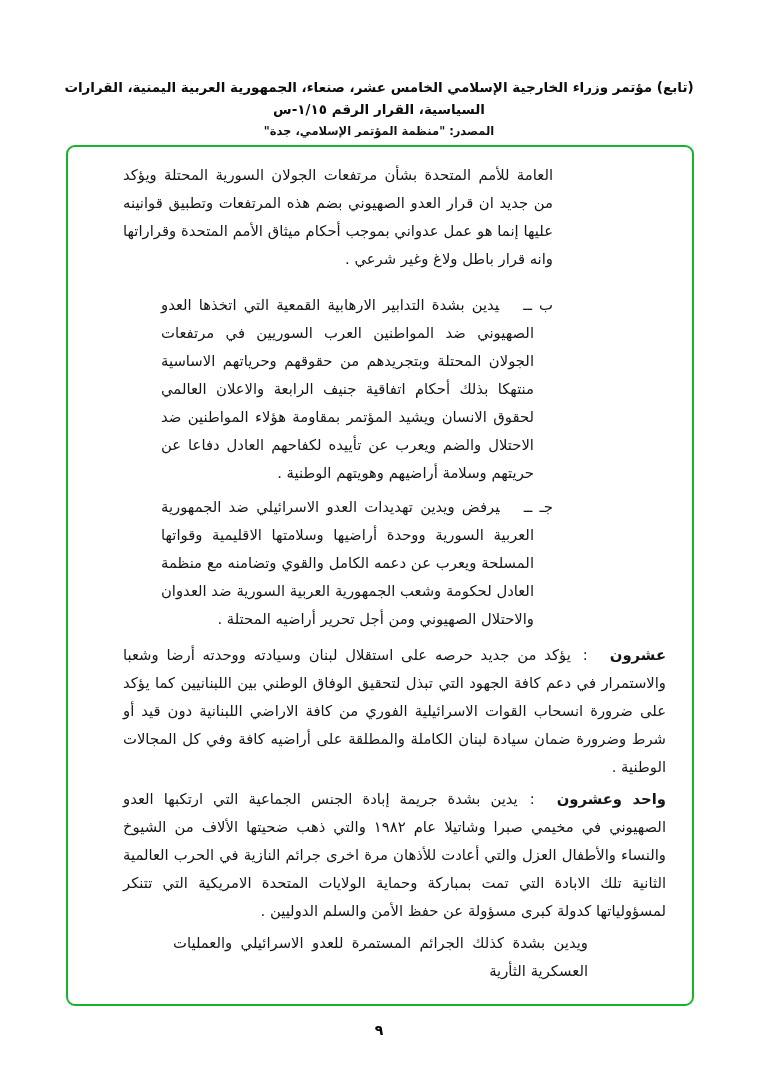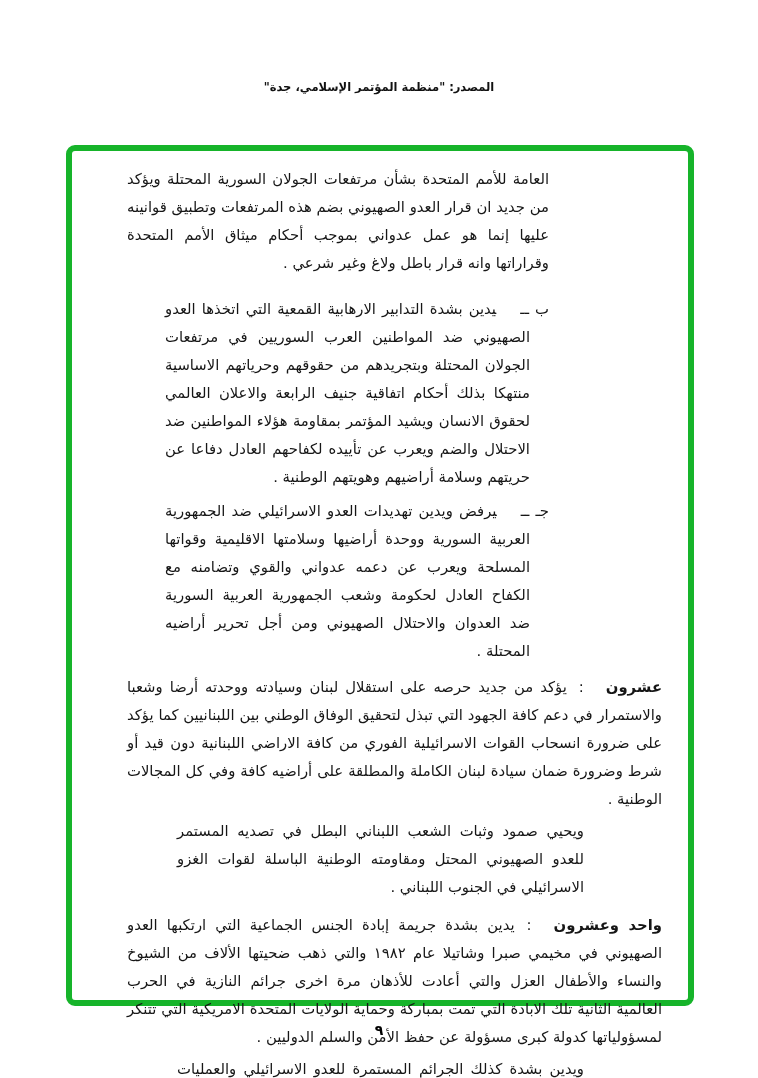--- a/index.html
+++ b/index.html
@@ -14,21 +14,21 @@
   .hdr-line1{
     font-size:13.5px;font-weight:bold;color:#0d0d0d;letter-spacing:0;
     line-height:22px;padding:0 30px;
   }
   .hdr-line2{
     font-size:11.5px;font-weight:bold;color:#111;line-height:20px;margin-top:1px;
   }
   
   .frame{
     position:absolute;left:66px;top:145px;width:628px;height:861px;
-    border:6px solid #701a75;border-radius:9px;box-sizing:border-box;background:#fff;
+    border:2px solid #701a75;border-radius:9px;box-sizing:border-box;background:#fff;
   }
   .doc-body{
     direction:rtl;text-align:justify;
     padding:14px 26px 0 55px;
     font-size:14.8px;line-height:28px;color:#161616;
   }
   .para{margin:0;}
   .p-continuation{margin:0 113px 18px 0;}
   .p-lettered{margin:0 132px 6px 38px;text-indent:-19px;}
   .p-lettered + .p-lettered{margin-bottom:8px;}
@@ -40,28 +40,28 @@
   
   .page-num{
     position:absolute;left:0;right:0;top:1022px;text-align:center;
     font-size:14px;font-weight:bold;color:#000;
   }
 </style>
 </head>
 <body>
 
 <div class="hdr">
+  <div class="hdr-line1">(تابع) مؤتمر وزراء الخارجية الإسلامي الخامس عشر، صنعاء، الجمهورية العربية اليمنية، القرارات السياسية، القرار الرقم ١/١٥-س</div>
   <div class="hdr-line2">المصدر:  "منظمة المؤتمر الإسلامي، جدة"</div>
 </div>
 
 <div class="frame" style="border-color: rgb(22, 180, 42);">
   <div class="doc-body">
       <p class="para p-continuation"><span class="ptext">العامة للأمم المتحدة بشأن مرتفعات الجولان السورية المحتلة ويؤكد من جديد ان قرار العدو الصهيوني بضم هذه المرتفعات وتطبيق قوانينه عليها إنما هو عمل عدواني بموجب أحكام ميثاق الأمم المتحدة وقراراتها وانه قرار باطل ولاغ وغير شرعي .</span></p>
       <p class="para p-lettered"><span class="label">ب ــ</span><span class="ptext">يدين بشدة التدابير الارهابية القمعية التي اتخذها العدو الصهيوني ضد المواطنين العرب السوريين في مرتفعات الجولان المحتلة وبتجريدهم من حقوقهم وحرياتهم الاساسية منتهكا بذلك أحكام اتفاقية جنيف الرابعة والاعلان العالمي لحقوق الانسان ويشيد المؤتمر بمقاومة هؤلاء المواطنين ضد الاحتلال والضم ويعرب عن تأييده لكفاحهم العادل دفاعا عن حريتهم وسلامة أراضيهم وهويتهم الوطنية .</span></p>
-      <p class="para p-lettered"><span class="label">جـ ــ</span><span class="ptext">يرفض ويدين تهديدات العدو الاسرائيلي ضد الجمهورية العربية السورية ووحدة أراضيها وسلامتها الاقليمية وقواتها المسلحة ويعرب عن دعمه عدواني والقوي وتضامنه مع الكفاح العادل لحكومة وشعب الجمهورية العربية السورية ضد العدوان والاحتلال الصهيوني ومن أجل تحرير أراضيه المحتلة .</span></p>
+      <p class="para p-lettered"><span class="label">جـ ــ</span><span class="ptext">يرفض ويدين تهديدات العدو الاسرائيلي ضد الجمهورية العربية السورية ووحدة أراضيها وسلامتها الاقليمية وقواتها المسلحة ويعرب عن دعمه الكامل والقوي وتضامنه مع منظمة العادل لحكومة وشعب الجمهورية العربية السورية ضد العدوان والاحتلال الصهيوني ومن أجل تحرير أراضيه المحتلة .</span></p>
       <p class="para p-numbered"><span class="label">عشرون</span><span class="sep">:</span><span class="ptext">يؤكد من جديد حرصه على استقلال لبنان وسيادته ووحدته أرضا وشعبا والاستمرار في دعم كافة الجهود التي تبذل لتحقيق الوفاق الوطني بين اللبنانيين كما يؤكد على ضرورة انسحاب القوات الاسرائيلية الفوري من كافة الاراضي اللبنانية دون قيد أو شرط وضرورة ضمان سيادة لبنان الكاملة والمطلقة على أراضيه كافة وفي كل المجالات الوطنية .</span></p>
-      <p class="para p-sub"><span class="ptext">ويحيي صمود وثبات الشعب اللبناني البطل في تصديه المستمر للعدو الصهيوني المحتل ومقاومته الوطنية الباسلة لقوات الغزو الاسرائيلي في الجنوب اللبناني .</span></p>
       <p class="para p-numbered"><span class="label">واحد وعشرون</span><span class="sep">:</span><span class="ptext">يدين بشدة جريمة إبادة الجنس الجماعية التي ارتكبها العدو الصهيوني في مخيمي صبرا وشاتيلا عام ١٩٨٢ والتي ذهب ضحيتها الألاف من الشيوخ والنساء والأطفال العزل والتي أعادت للأذهان مرة اخرى جرائم النازية في الحرب العالمية الثانية تلك الابادة التي تمت بمباركة وحماية الولايات المتحدة الامريكية التي تتنكر لمسؤولياتها كدولة كبرى مسؤولة عن حفظ الأمن والسلم الدوليين .</span></p>
       <p class="para p-sub"><span class="ptext">ويدين بشدة كذلك الجرائم المستمرة للعدو الاسرائيلي والعمليات العسكرية  الثأرية</span></p>
     </div>
 </div>
 
 <div class="page-num">٩</div>
 
 </body></html>

